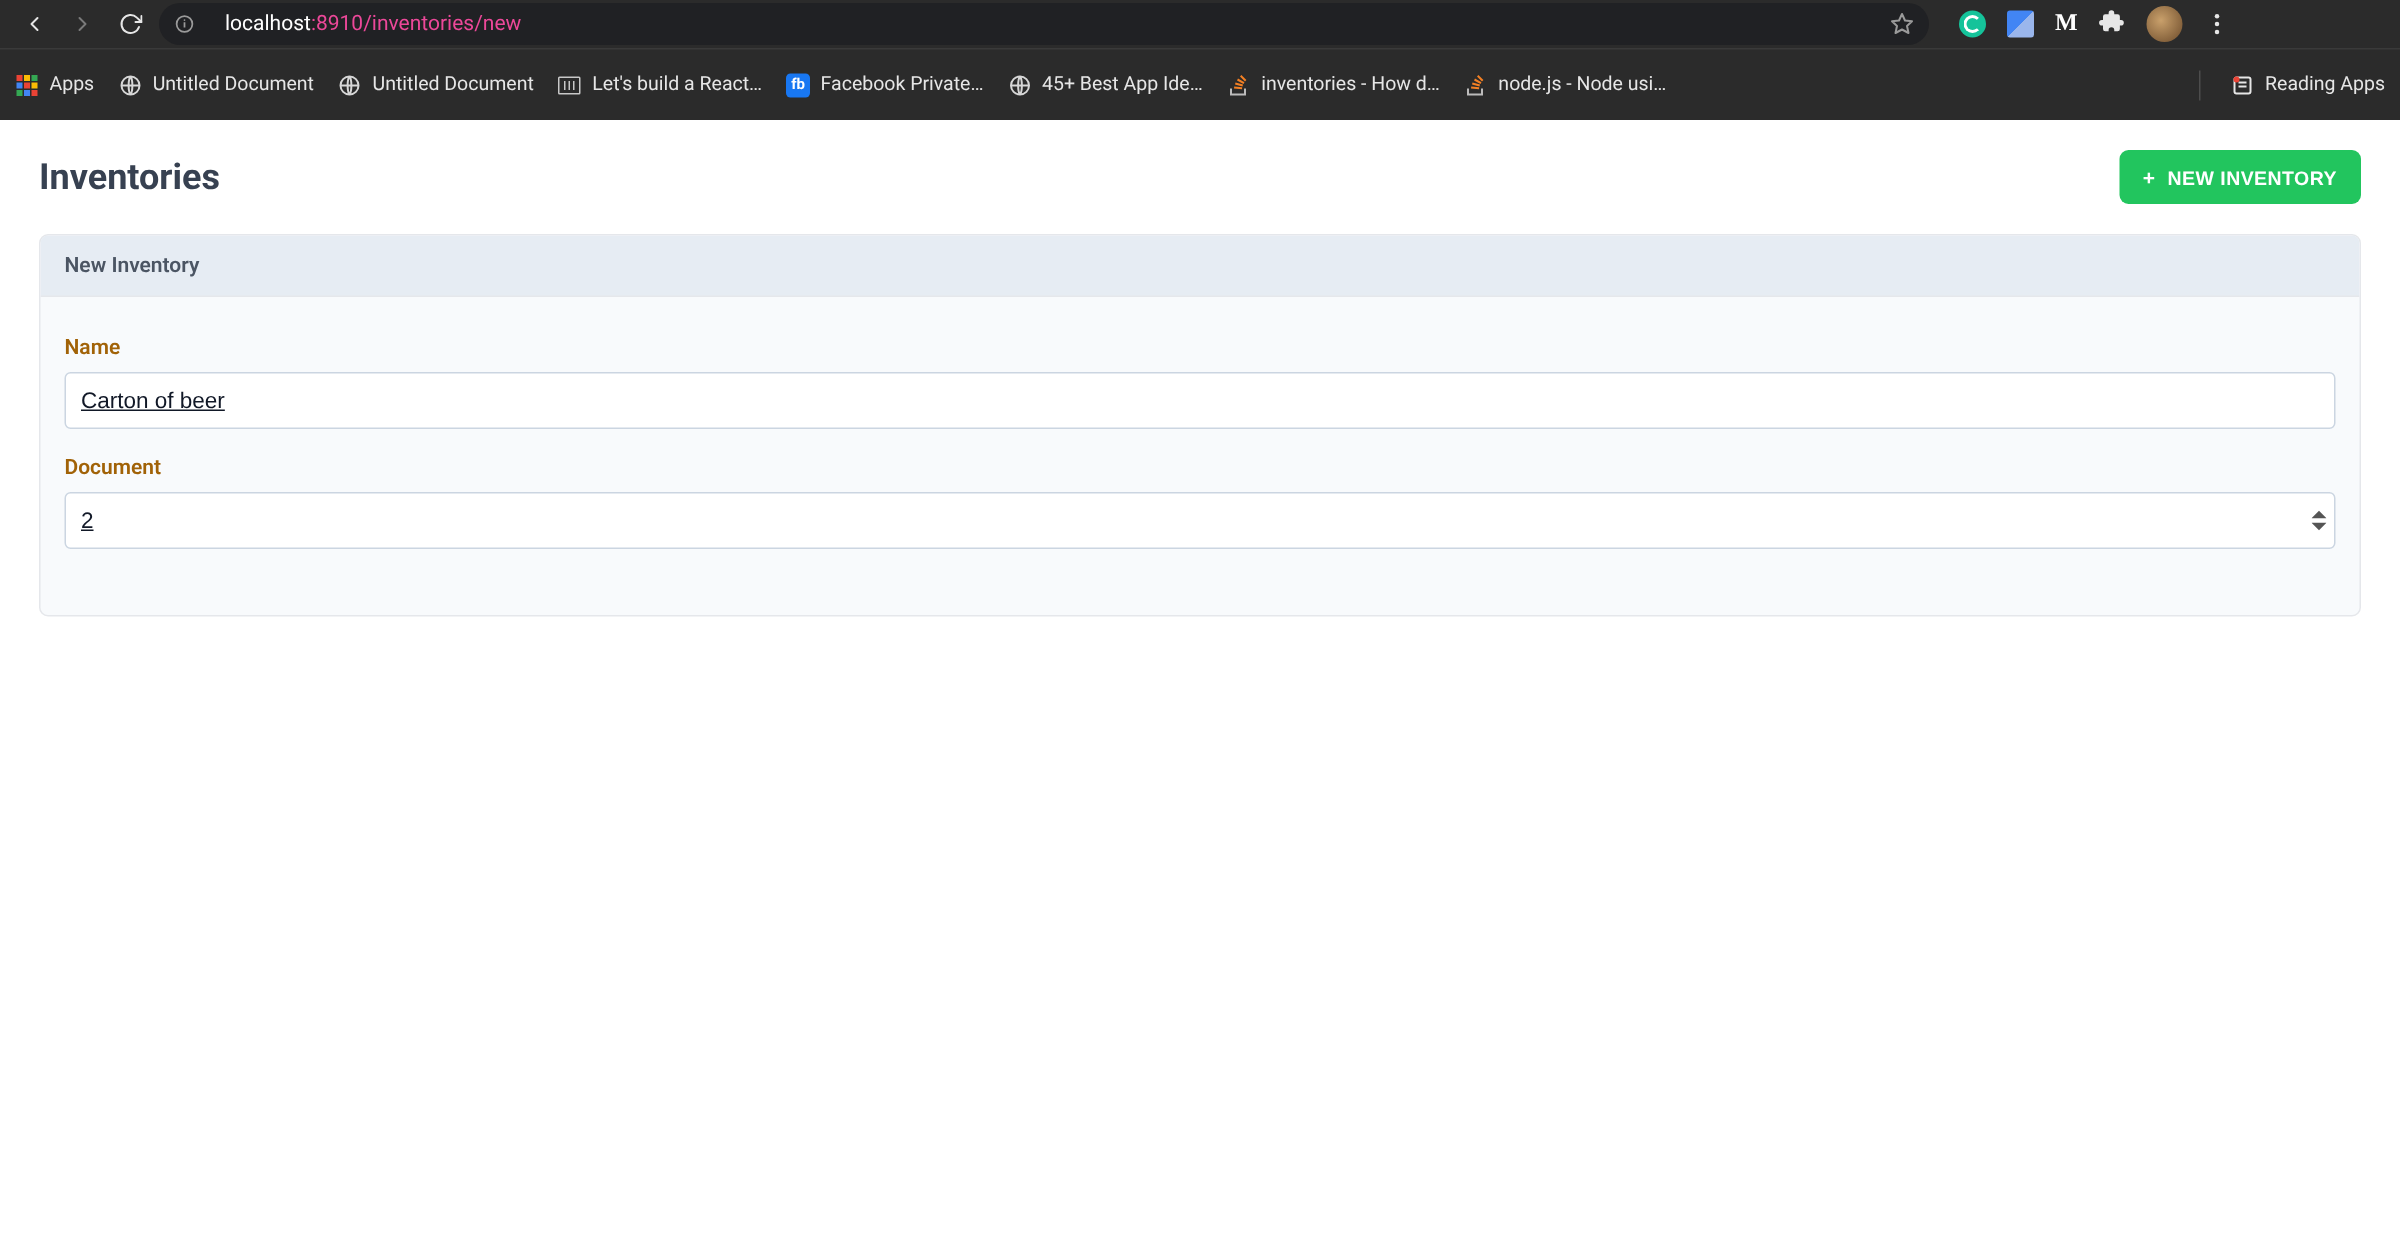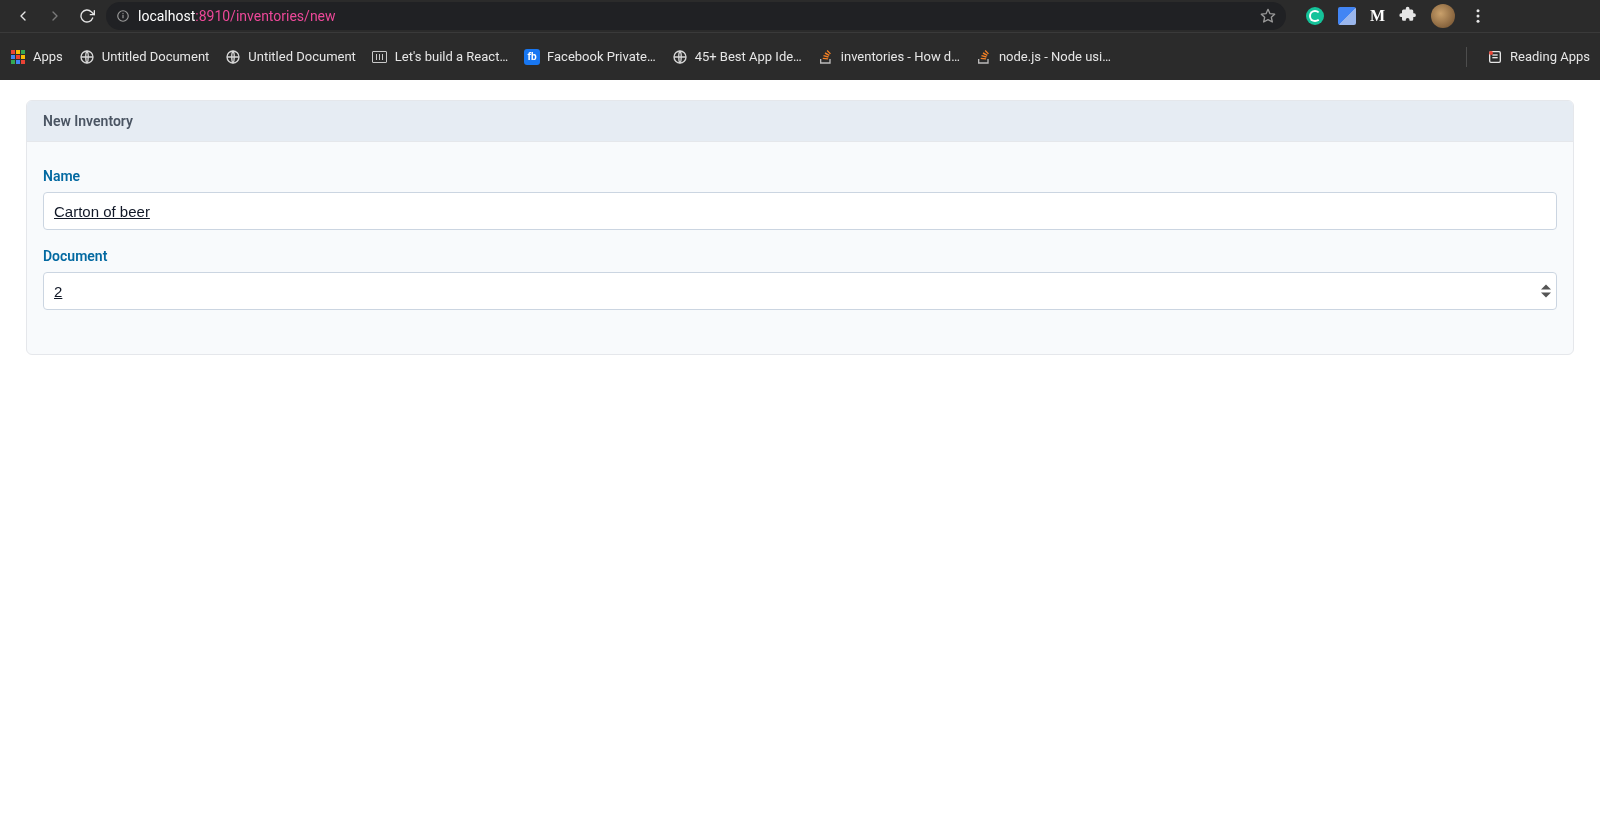--- a/index.html
+++ b/index.html
@@ -3,21 +3,21 @@
   <meta charset="utf-8">
   <style>
     * { margin: 0; padding: 0; box-sizing: border-box; }
     body { font-family: -apple-system, BlinkMacSystemFont, "Segoe UI", Roboto, Helvetica, Arial, sans-serif; background: #fff; }
 
     
     .chrome-bar { background: #2b2b2b; height: 32px; display: flex; align-items: center; padding: 0 8px; gap: 10px; }
     .nav-btns { display: flex; align-items: center; gap: 14px; margin-left: 6px; }
     .nav-arrow { width: 18px; height: 18px; display: flex; align-items: center; justify-content: center; }
     .nav-arrow svg { width: 16px; height: 16px; }
-    .address-wrap { flex: 1; display: flex; align-items: center; background: #202124; border-radius: 16px; height: 28px; padding: 0 10px; gap: 8px; max-width: 1180px; }
+    .address-wrap { flex: 1; display: flex; align-items: center; background: #202124; border-radius: 16px; height: 28px; padding: 0 10px; gap: 20px; max-width: 1180px; }
     .info-icon { width: 14px; height: 14px; }
     .url { color: #d6d6d6; font-size: 14px; display: flex; }
     .url .host { color: #fff; }
     .url .path { color: #ec4899; }
     .star-icon { margin-left: auto; width: 16px; height: 16px; }
     .right-ext { display: flex; align-items: center; gap: 14px; margin-left: 10px; }
     .avatar { width: 24px; height: 24px; border-radius: 50%; background: radial-gradient(circle at 40% 40%, #c9a06b, #6b4a2a); }
     .vdots { width: 18px; height: 18px; }
 
     
@@ -56,21 +56,21 @@
     .page { padding: 20px 26px; }
     .page-header { display:flex; align-items:center; justify-content:space-between; margin-bottom: 20px; }
     .page-title { color:#374151; font-size:24px; font-weight:700; }
     .new-btn { background:#22c55e; color:#fff; font-weight:700; font-size:13px; letter-spacing:.3px; padding:10px 16px; border-radius:6px; display:flex; align-items:center; gap:8px; border:none; cursor:pointer;}
     .new-btn .plus { font-size:14px; font-weight:900; }
 
     .card { border:1px solid #e5e7eb; border-radius:6px; background:#f8fafc; overflow:hidden; }
     .card-header { background:#e6ecf3; color:#4b5563; font-weight:600; font-size:14px; padding:12px 16px; border-bottom:1px solid #e5e7eb; }
     .card-body { padding: 20px 16px 26px; }
 
-    .form-label { display:block; font-size:14px; font-weight:600; color:#0369a1; margin-bottom:8px; margin-top:6px;}
+    .form-label { display:block; font-size:14px; font-weight:600; color:#a16207; margin-bottom:8px; margin-top:6px;}
     .form-input { width:100%; height:38px; background:#fff; border:1px solid #cbd5e1; border-radius:4px; padding:0 10px; font-size:15px; color:#111827; outline:none;text-decoration:underline; }
     .form-group { margin-bottom: 18px; }
     .number-wrap{position:relative;}
     .number-wrap input{padding-right:28px;}
     .spin { position:absolute; right:6px; top:50%; transform:translateY(-50%); display:flex; flex-direction:column; gap:1px;}
     .spin svg{width:10px;height:7px;cursor:pointer;}
 
     .save-wrap { display:flex; justify-content:center; margin-top:28px; }
     .save-btn { background:#2f88d8; color:#fff; border:none; border-radius:5px; font-weight:700; letter-spacing:.5px; font-size:13px; padding:10px 20px; cursor:pointer; box-shadow: 0 0 0 2px rgba(30,136,229,.45); outline: none; }
   </style>
@@ -217,20 +217,27 @@
           <line x1="8" y1="9" x2="16" y2="9"></line>
           <line x1="8" y1="13" x2="16" y2="13"></line>
           <circle cx="6" cy="6" r="3" fill="#ea4335" stroke="none"></circle>
         </svg>
       </span>
     <span>Reading Apps</span>
   </div>
 </div>
 
 <div class="page">
+  <div class="page-header">
+    <h1 class="page-title">Inventories</h1>
+    <button class="new-btn">
+      <span class="plus">+</span>
+      <span>NEW INVENTORY</span>
+    </button>
+  </div>
 
   <div class="card">
     <div class="card-header">New Inventory</div>
     <div class="card-body">
 
       <div class="form-group">
         <label class="form-label">Name</label>
         <input type="text" class="form-input" value="Carton of beer" style="">
       </div>
 

